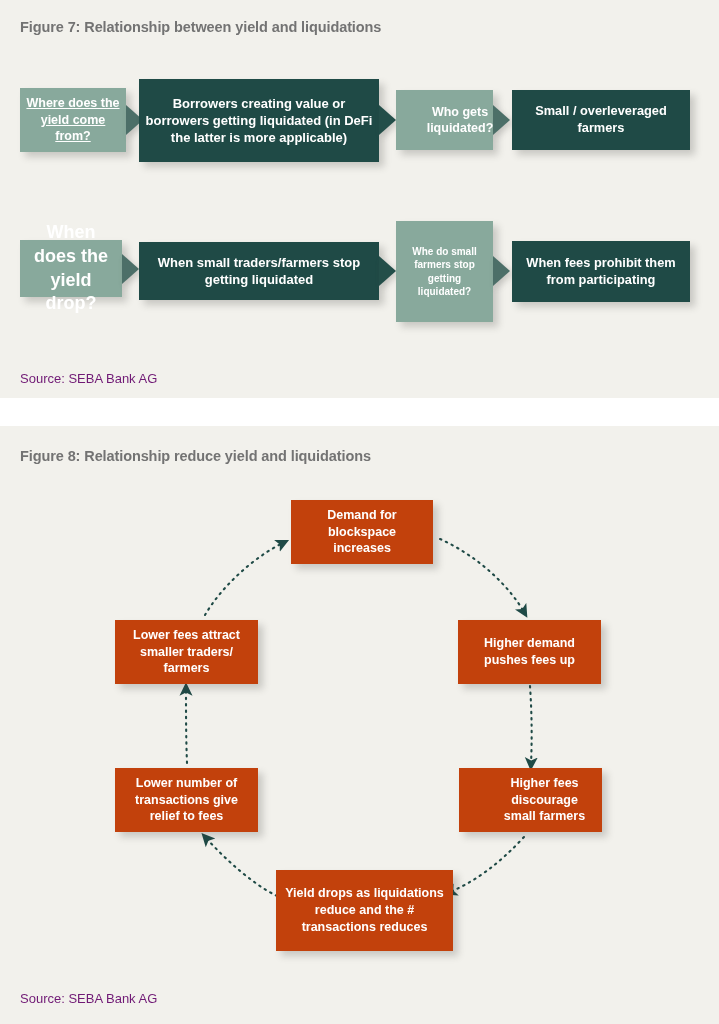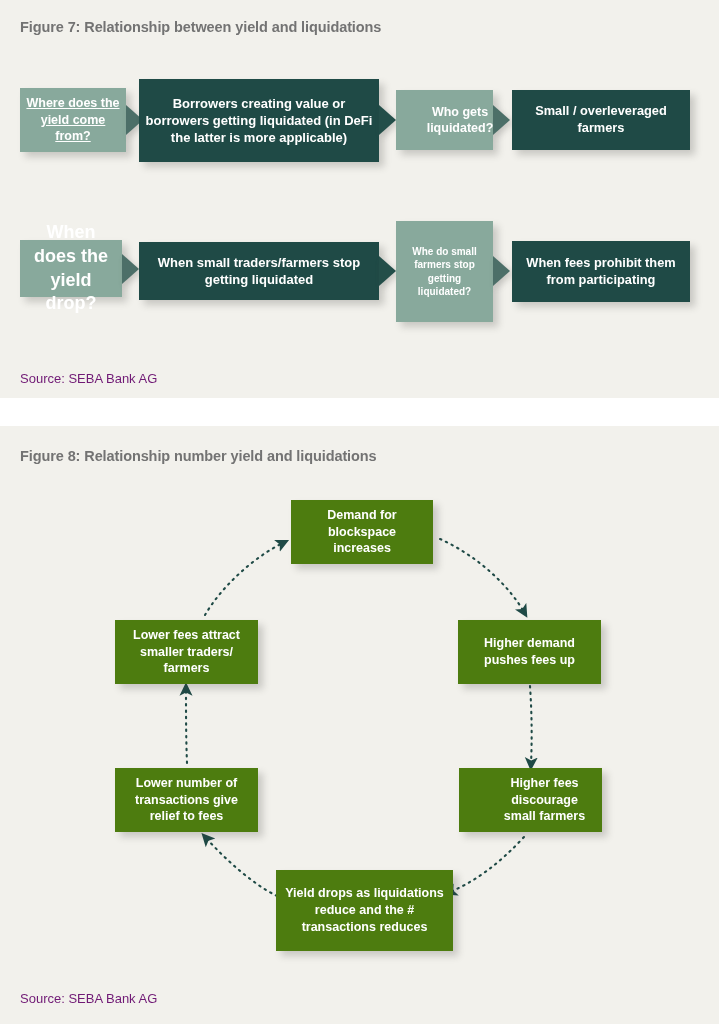--- a/index.html
+++ b/index.html
@@ -78,21 +78,21 @@
   }
 
   
   .cycle-box {
     position: absolute;
     box-sizing: border-box;
     display: flex;
     align-items: center;
     justify-content: center;
     text-align: center;
-    background: #4d7c0f;
+    background: #c2410c;
     color: #ffffff;
     font-weight: bold;
     font-size: 12.5px;
     line-height: 1.35;
     box-shadow: 5px 5px 7px rgba(60,60,55,0.22);
     padding: 4px 8px;
   }
 
   #cycle-svg {
     position: absolute;
@@ -136,21 +136,21 @@
 
   <div class="chevron muted" style="left:493px; top:256px;"></div>
 
   <div class="flow-box dark" style="left:512px; top:241px; width:178px; height:61px; font-size:12.8px;">When fees prohibit them from participating</div>
 
   <div class="source-label" id="figure7-source">Source: SEBA Bank AG</div>
 </section>
 
 <section class="figure-panel" id="figure8-panel">
 
-  <div class="fig-title" id="figure8-title">Figure 8: Relationship number yield and liquidations</div>
+  <div class="fig-title" id="figure8-title">Figure 8: Relationship reduce yield and liquidations</div>
 
   <svg id="cycle-svg" viewBox="0 0 719 598">
     <defs>
       <marker id="arrowhead" markerWidth="7" markerHeight="7" refX="3.2" refY="3.5" orient="auto" markerUnits="strokeWidth">
         <path d="M0,0.4 L6.4,3.5 L0,6.6 L1.5,3.5 Z" fill="#1F4A46"></path>
       </marker>
     </defs>
     <g fill="none" stroke="#1F4A46" stroke-width="2.1" stroke-dasharray="1.4 5" stroke-linecap="round" marker-end="url(#arrowhead)">
 
       <path d="M205,189 C222,160 254,131 283,117"></path>

